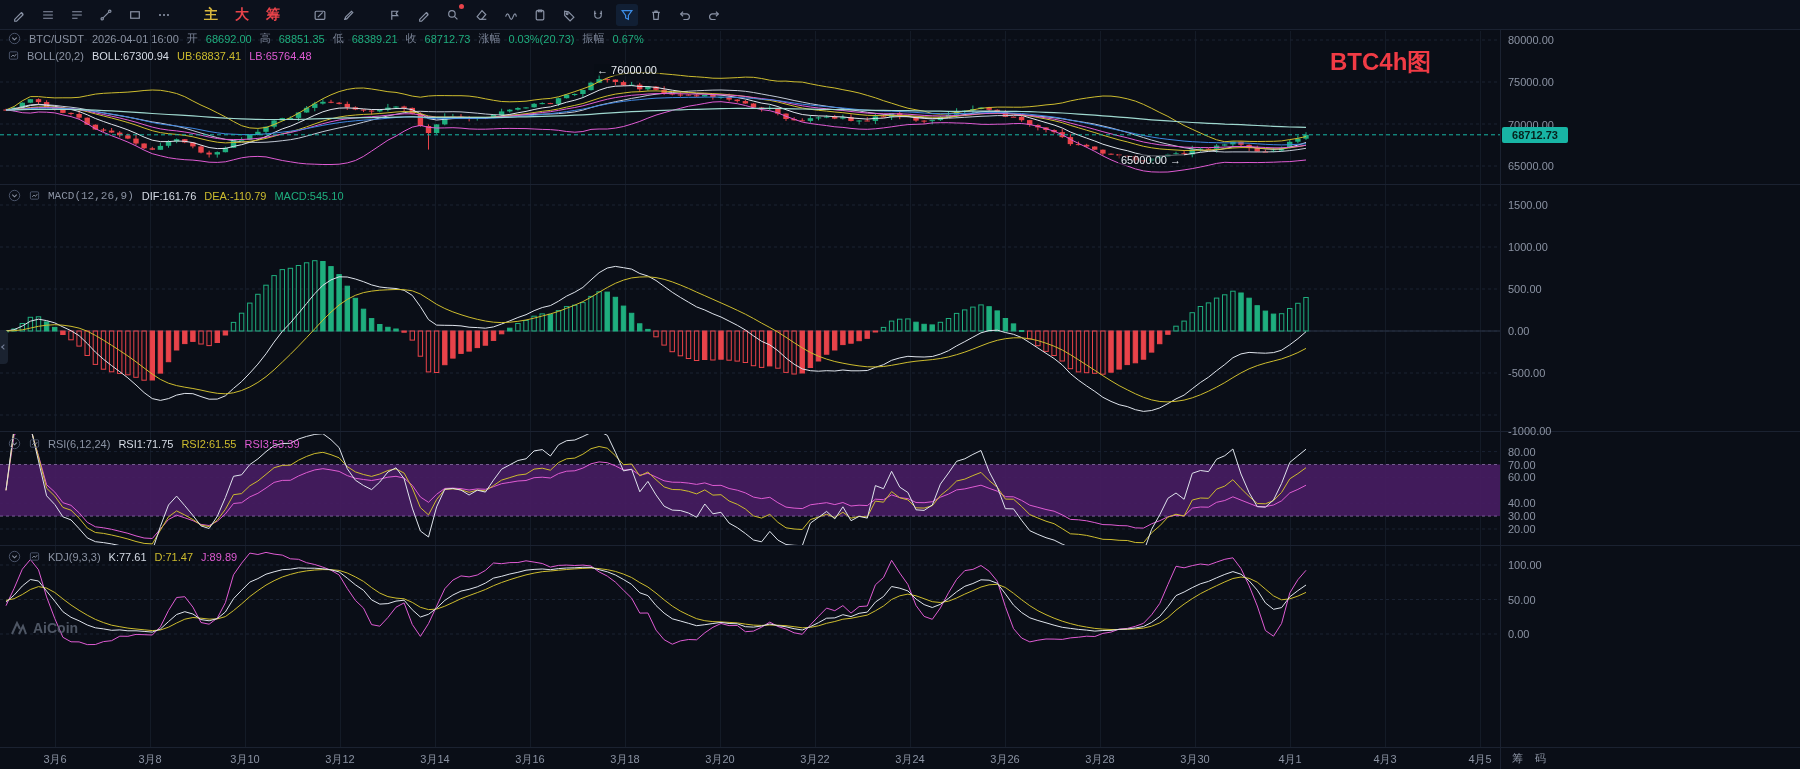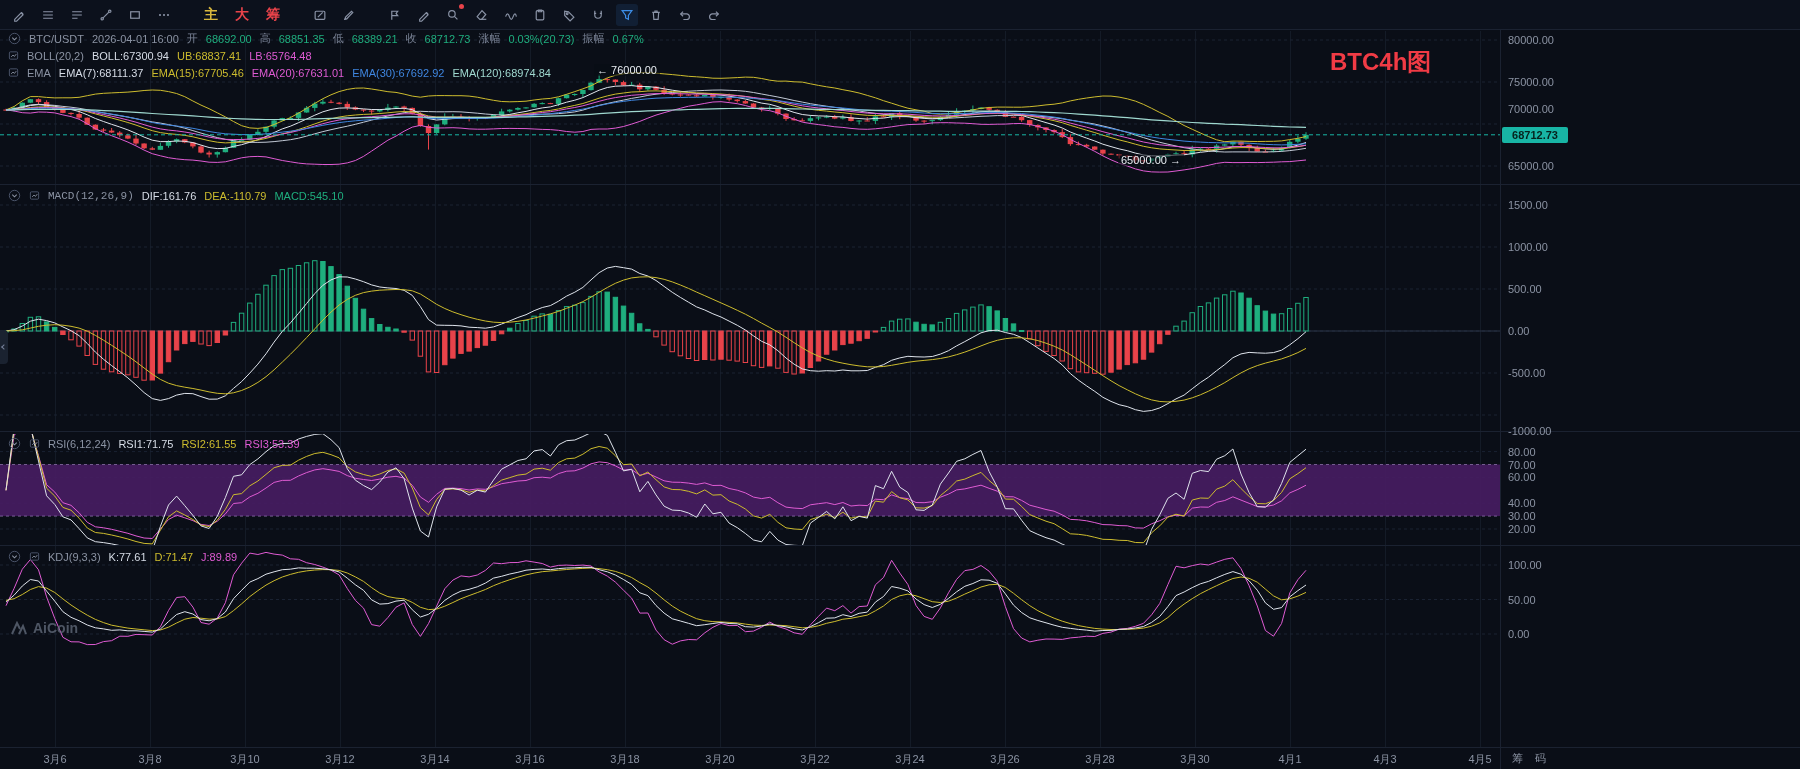--- a/index.html
+++ b/index.html
@@ -766,34 +766,20 @@
           <svg viewBox="0 0 12 12" width="11" height="11">
             <rect x="1.5" y="2" width="9" height="8" rx="1.2" fill="none" stroke="#4e586e"></rect>
             <path d="M3.5 7.5l2-2 1.5 1.5 2-2.5" fill="none" stroke="#8b93a3"></path>
           </svg>
         </span>
     <span class="seg" style="color: rgb(139, 147, 163);">BOLL(20,2)</span>
         <span class="seg" style="color: rgb(214, 220, 230);">BOLL:67300.94</span>
         <span class="seg" style="color: rgb(205, 188, 46);">UB:68837.41</span>
         <span class="seg" style="color: rgb(223, 91, 211);">LB:65764.48</span>
       </div>
-    <div class="hdr" id="row-ema" style="top:65px">
-      <span class="mini">
-          <svg viewBox="0 0 12 12" width="11" height="11">
-            <rect x="1.5" y="2" width="9" height="8" rx="1.2" fill="none" stroke="#4e586e"></rect>
-            <path d="M3.5 7.5l2-2 1.5 1.5 2-2.5" fill="none" stroke="#8b93a3"></path>
-          </svg>
-        </span>
-    <span class="seg" style="color: rgb(139, 147, 163);">EMA</span>
-        <span class="seg" style="color: rgb(214, 220, 230);">EMA(7):68111.37</span>
-        <span class="seg" style="color: rgb(205, 188, 46);">EMA(15):67705.46</span>
-        <span class="seg" style="color: rgb(223, 91, 211);">EMA(20):67631.01</span>
-        <span class="seg" style="color: rgb(63, 134, 224);">EMA(30):67692.92</span>
-        <span class="seg" style="color: rgb(159, 216, 207);">EMA(120):68974.84</span>
-      </div>
     <div class="hdr" id="row-macd" style="top:188px">
       <span class="cchev">
           <svg viewBox="0 0 14 14" width="13" height="13">
             <circle cx="7" cy="7" r="5.6" fill="none" stroke="#4e586e"></circle>
             <path d="M4.6 6l2.4 2.4L9.4 6" fill="none" stroke="#8b93a3" stroke-width="1.1"></path>
           </svg>
         </span>
       <span class="mini">
           <svg viewBox="0 0 12 12" width="11" height="11">
             <rect x="1.5" y="2" width="9" height="8" rx="1.2" fill="none" stroke="#4e586e"></rect>
@@ -860,21 +846,21 @@
     <div id="edge-handle">
         <i></i>
       </div>
 
     <div id="bottom-buttons">
         <span>筹</span>
         <span>码</span>
       </div>
   <div class="tick" style="left: 1508px; top: 33px;">80000.00</div>
       <div class="tick" style="left: 1508px; top: 75px;">75000.00</div>
-      <div class="tick" style="left: 1508px; top: 102px;">70000.00</div>
+      <div class="tick" style="left: 1508px; top: 118px;">70000.00</div>
       <div class="tick" style="left: 1508px; top: 159px;">65000.00</div>
       <div class="tick" style="left: 1508px; top: 198px;">1500.00</div>
       <div class="tick" style="left: 1508px; top: 240px;">1000.00</div>
       <div class="tick" style="left: 1508px; top: 282px;">500.00</div>
       <div class="tick" style="left: 1508px; top: 324px;">0.00</div>
       <div class="tick" style="left: 1508px; top: 366px;">-500.00</div>
       <div class="tick" style="left: 1508px; top: 424px;">-1000.00</div>
       <div class="tick" style="left: 1508px; top: 444.6px;">80.00</div>
       <div class="tick" style="left: 1508px; top: 457.5px;">70.00</div>
       <div class="tick" style="left: 1508px; top: 470.4px;">60.00</div>

